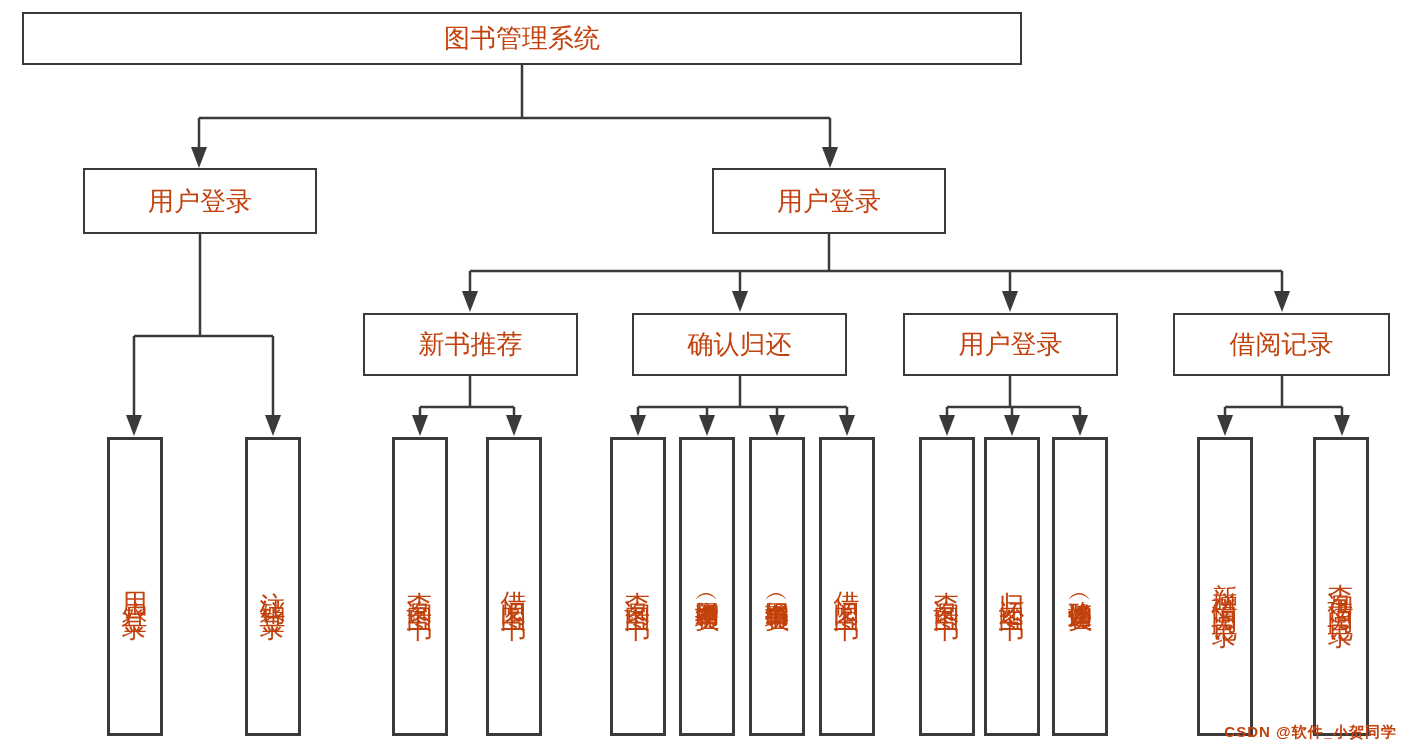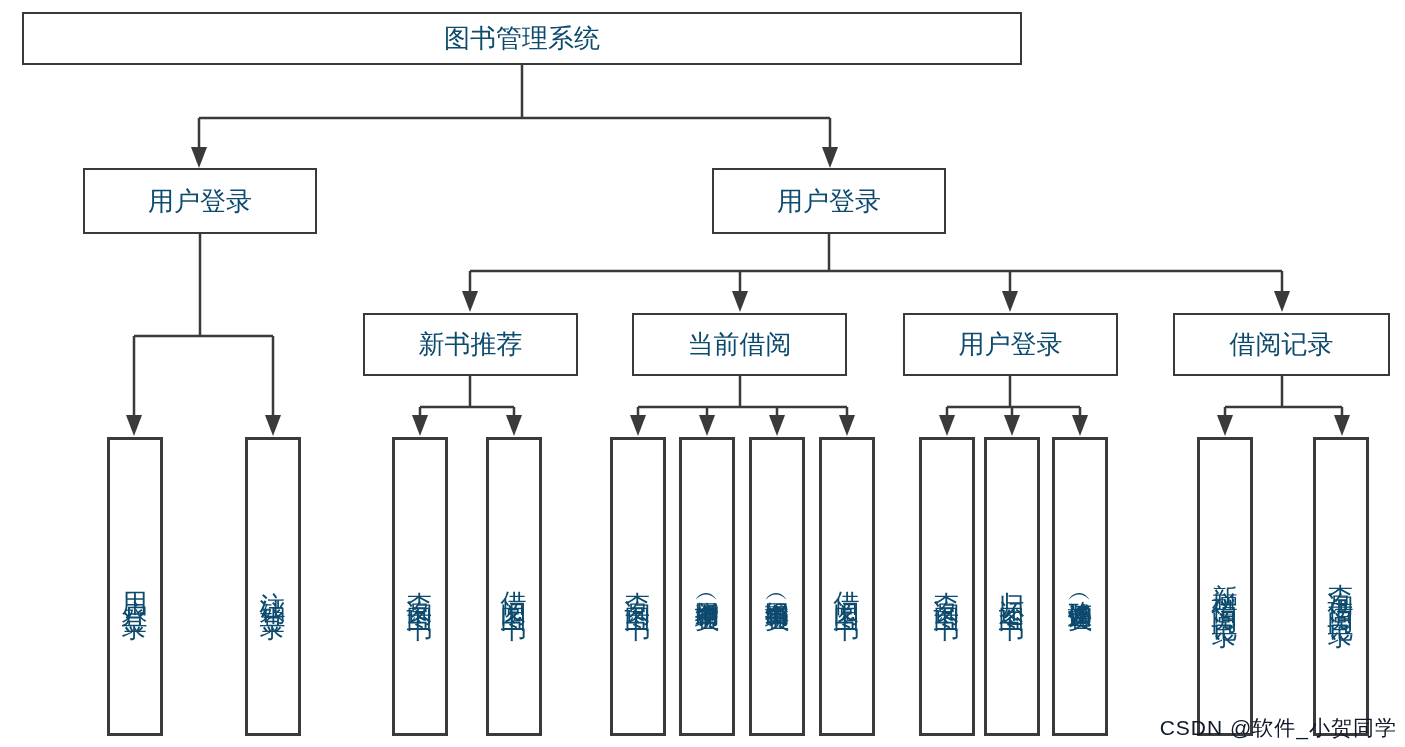--- a/index.html
+++ b/index.html
@@ -17,21 +17,21 @@
     width: 1405px; height: 747px;
   }
   .box {
     position: absolute;
     box-sizing: border-box;
     background: #ffffff;
     border: 2px solid #3a3a3a;
     display: flex;
     align-items: center;
     justify-content: center;
-    color: #0c4a6e;
+    color: #c2410c;
   }
   .box.root {
     left: 22px; top: 12px; width: 1000px; height: 53px;
     font-size: 26px;
   }
   .box.l2 {
     top: 168px; width: 234px; height: 66px;
     font-size: 26px;
   }
   .box.l3 {
@@ -51,24 +51,25 @@
     white-space: nowrap;
   }
   .vtext.tight {
     letter-spacing: 1px;
     font-size: 24px;
   }
   .watermark {
     position: absolute;
     right: 8px;
     bottom: 5px;
-    font-size: 21px;
-    color: #0f172a;
+    font-size: 15px;
+    color: #c2410c;
     letter-spacing: 1px;
     white-space: nowrap;
+    font-weight: bold;
   }
 </style>
 </head>
 <body>
 
 <div class="canvas">
 
   <svg class="connectors" viewBox="0 0 1405 747" aria-hidden="true">
     <g stroke="#3a3a3a" stroke-width="2.5" fill="none">
       <path d="M522 65 V118 M199 118 H830 M199 118 V160 M830 118 V160
@@ -110,21 +111,21 @@
     <span>用户登录</span>
   </div>
   <div class="box l2" style="left:712px">
     <span>用户登录</span>
   </div>
 
   <div class="box l3" style="left:363px">
     <span>新书推荐</span>
   </div>
   <div class="box l3" style="left:632px">
-    <span>当前借阅</span>
+    <span>确认归还</span>
   </div>
   <div class="box l3" style="left:903px">
     <span>用户登录</span>
   </div>
   <div class="box l3" style="left:1173px;width:217px">
     <span>借阅记录</span>
   </div>
 
   <div class="box leaf" style="left:107px">
     <span class="vtext">用户登录</span>

